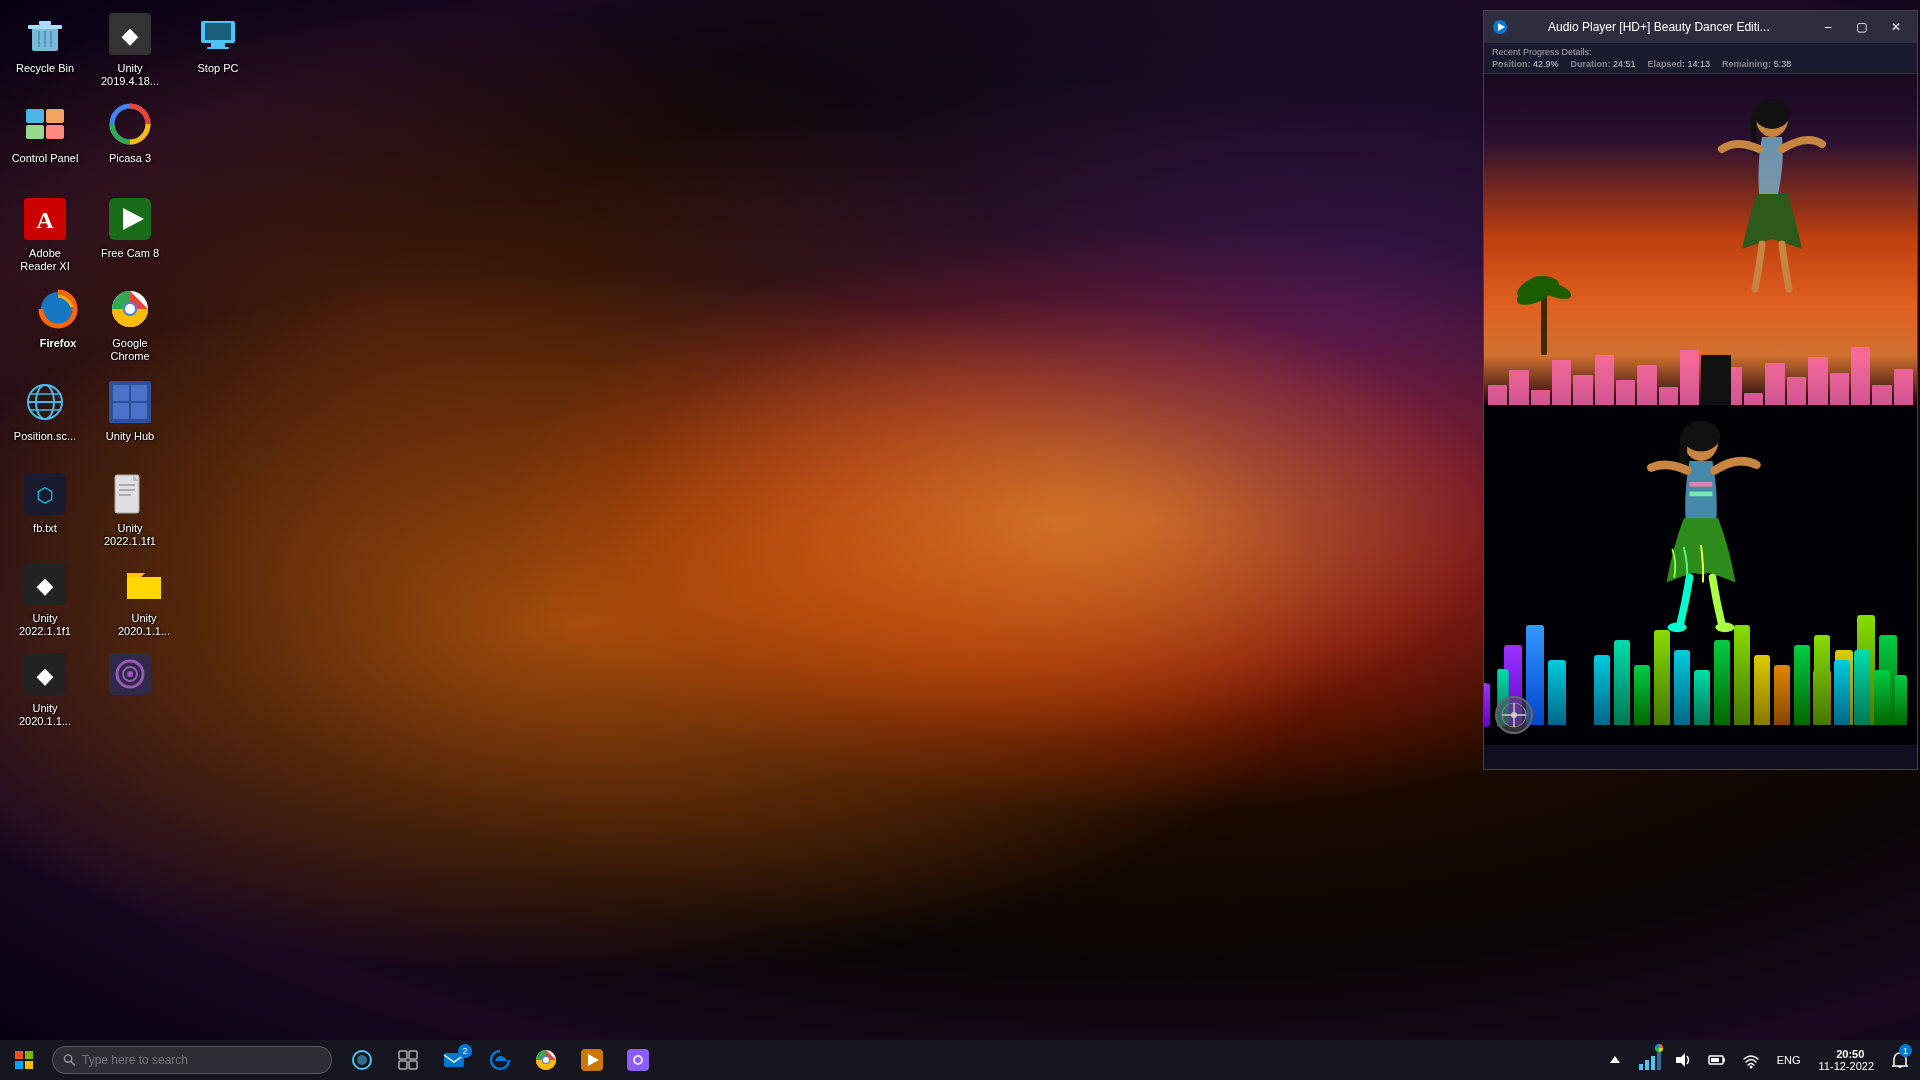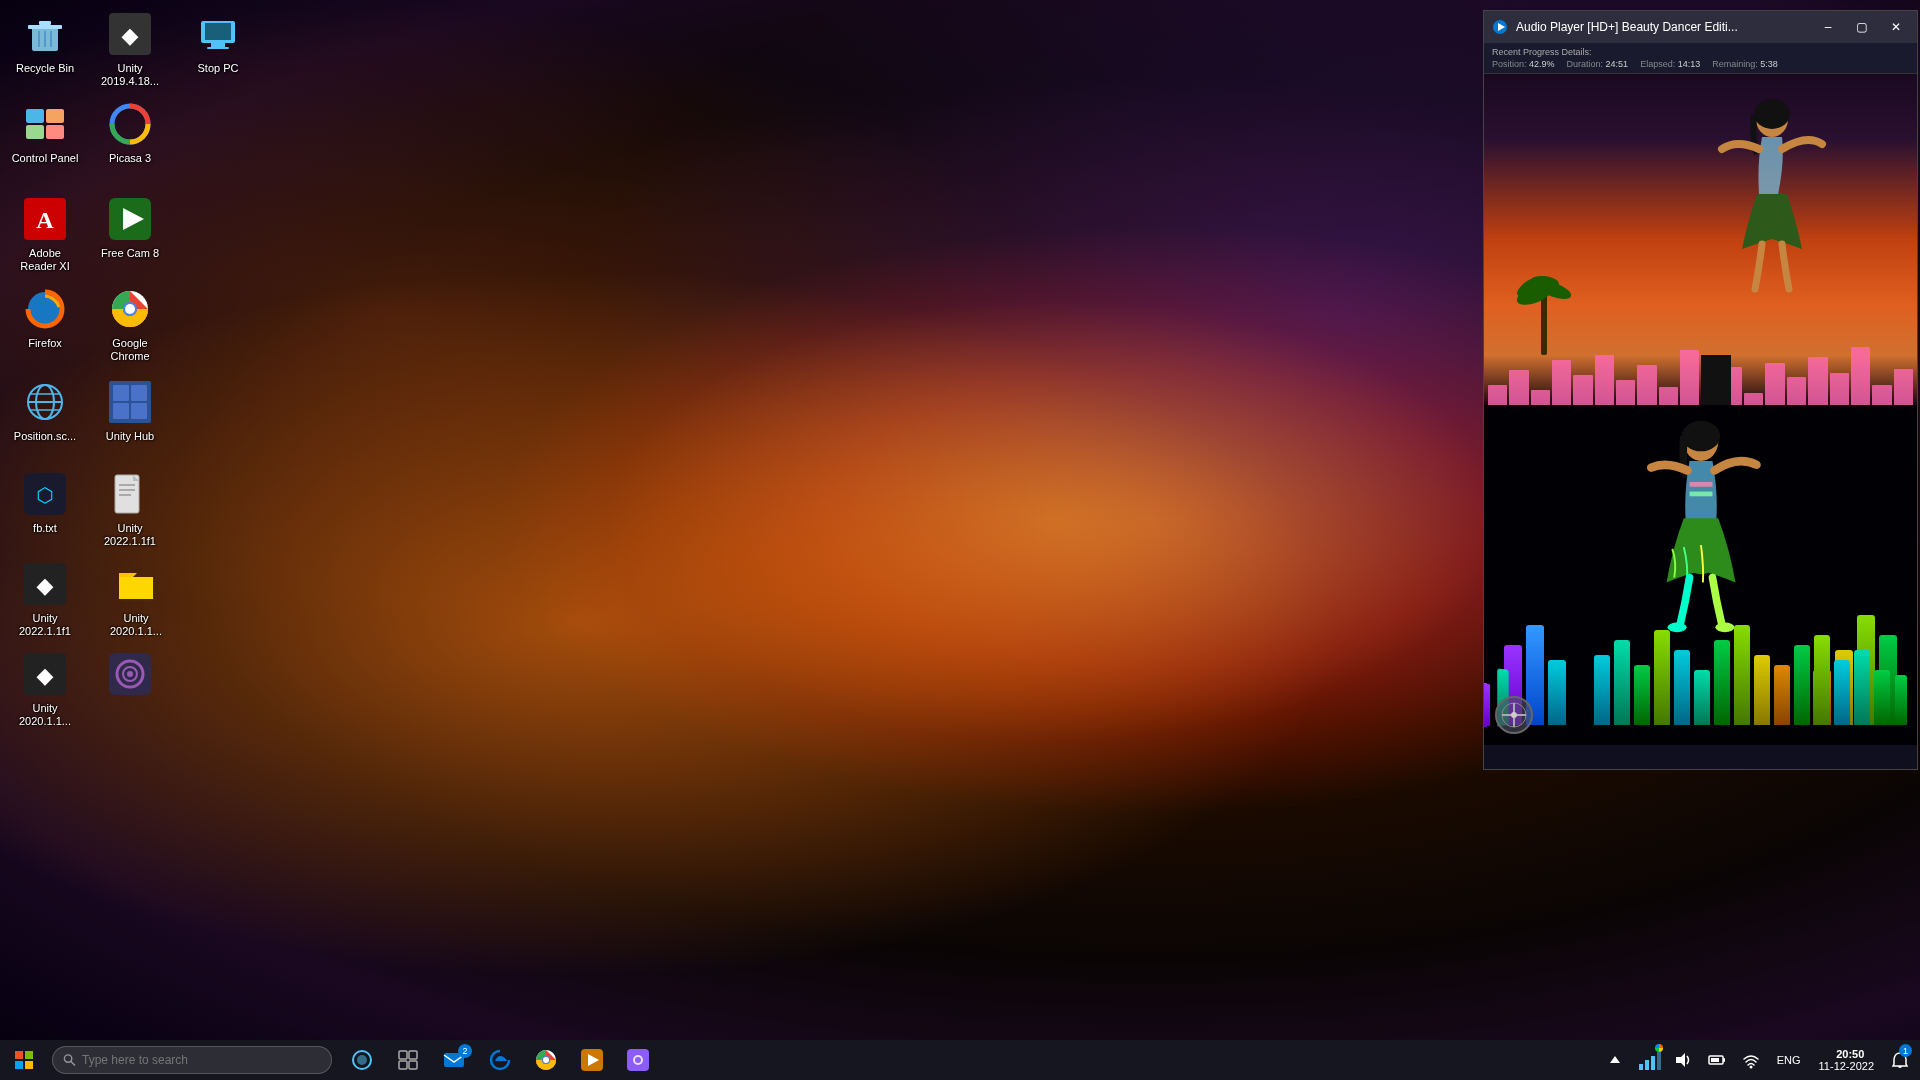--- a/index.html
+++ b/index.html
@@ -208,20 +208,21 @@
       flex-shrink: 0;
     }
 
     #audio-player-title {
       flex: 1;
       color: white;
       font-size: 12px;
       white-space: nowrap;
       overflow: hidden;
       text-overflow: ellipsis;
+      margin-left: 32px;
     }
 
     .win-btn {
       width: 26px;
       height: 20px;
       display: flex;
       align-items: center;
       justify-content: center;
       cursor: pointer;
       color: white;
@@ -293,20 +294,21 @@
       gap: 12px;
     }
 
     .stat-item {
       color: #ccc;
       font-size: 9px;
     }
 
     .stat-label {
       color: #888;
+      font-weight: bold;
     }
 
     
     #player-top {
       flex: 1;
       background: linear-gradient(to bottom, #1a0820 0%, #2a1030 20%, #c04010 50%, #e06020 70%, #d07030 85%, #1a0510 100%);
       position: relative;
       overflow: hidden;
       min-height: 200px;
     }
@@ -487,21 +489,21 @@
   <div class="desktop-icon" style="left:90px; top:195px;">
     <div class="icon-img">
       <svg width="42" height="42" viewBox="0 0 42 42">
           <rect width="42" height="42" rx="6" fill="#1a6b1a"></rect>
           <polygon points="14,10 35,21 14,32" fill="white"></polygon>
         </svg>
     </div>
     <span class="icon-label">Free Cam 8</span>
   </div>
 
-  <div class="desktop-icon" style="left:5px; top:285px;">
+  <div class="desktop-icon" style="left:18px; top:285px;font-weight:bold;">
     <div class="icon-img">
       <svg width="42" height="42" viewBox="0 0 42 42">
           <circle cx="21" cy="21" r="17" fill="#1877c2"></circle>
           <path d="M21 4 C30 4 38 11 38 21 C38 31 30 38 21 38 C12 38 4 31 4 21" fill="none" stroke="#ff6600" stroke-width="5"></path>
           <path d="M21 8 C27 8 33 13 35 19" fill="none" stroke="#ffaa00" stroke-width="3"></path>
         </svg>
     </div>
     <span class="icon-label">Firefox</span>
   </div>
 
@@ -573,21 +575,21 @@
   <div class="desktop-icon" style="left:5px; top:560px;">
     <div class="icon-img">
       <svg width="42" height="42" viewBox="0 0 42 42">
           <rect width="42" height="42" rx="4" fill="#222"></rect>
           <text x="21" y="30" text-anchor="middle" fill="white" font-size="22" font-family="Arial">◆</text>
         </svg>
     </div>
     <span class="icon-label">Unity<br>2022.1.1f1</span>
   </div>
 
-  <div class="desktop-icon" style="left:96px; top:560px;">
+  <div class="desktop-icon" style="left:104px; top:560px;">
     <div class="icon-img">
       <svg width="42" height="42" viewBox="0 0 42 42">
           <path d="M4 14 L4 36 L38 36 L38 14 Z" fill="#ffd700"></path>
           <path d="M4 14 L18 14 L22 10 L4 10 Z" fill="#ffc200"></path>
         </svg>
     </div>
     <span class="icon-label">Unity
 2020.1.1...</span>
   </div>
 

